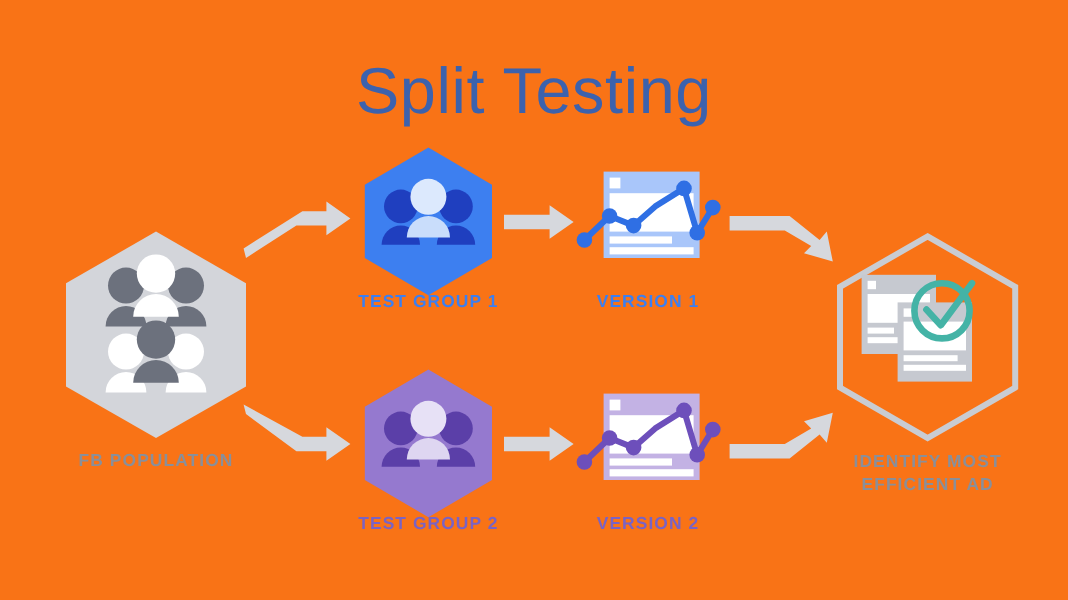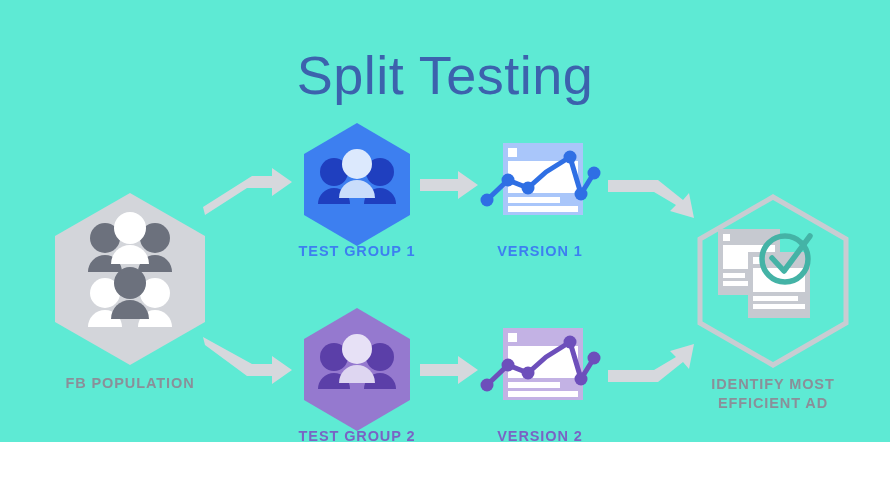--- a/index.html
+++ b/index.html
@@ -6,22 +6,22 @@
     margin: 0;
     padding: 0;
     background: #ffffff;
   }
   body {
     font-family: "Liberation Sans", sans-serif;
   }
   #canvas {
     position: relative;
     width: 890px;
-    height: 442px;
-    background: #5eead4;
+    height: 500px;
+    background: #f97316;
     overflow: hidden;
   }
   #diagram-svg {
     position: absolute;
     left: 0;
     top: 0;
     width: 890px;
     height: 500px;
   }
   .title-text {

